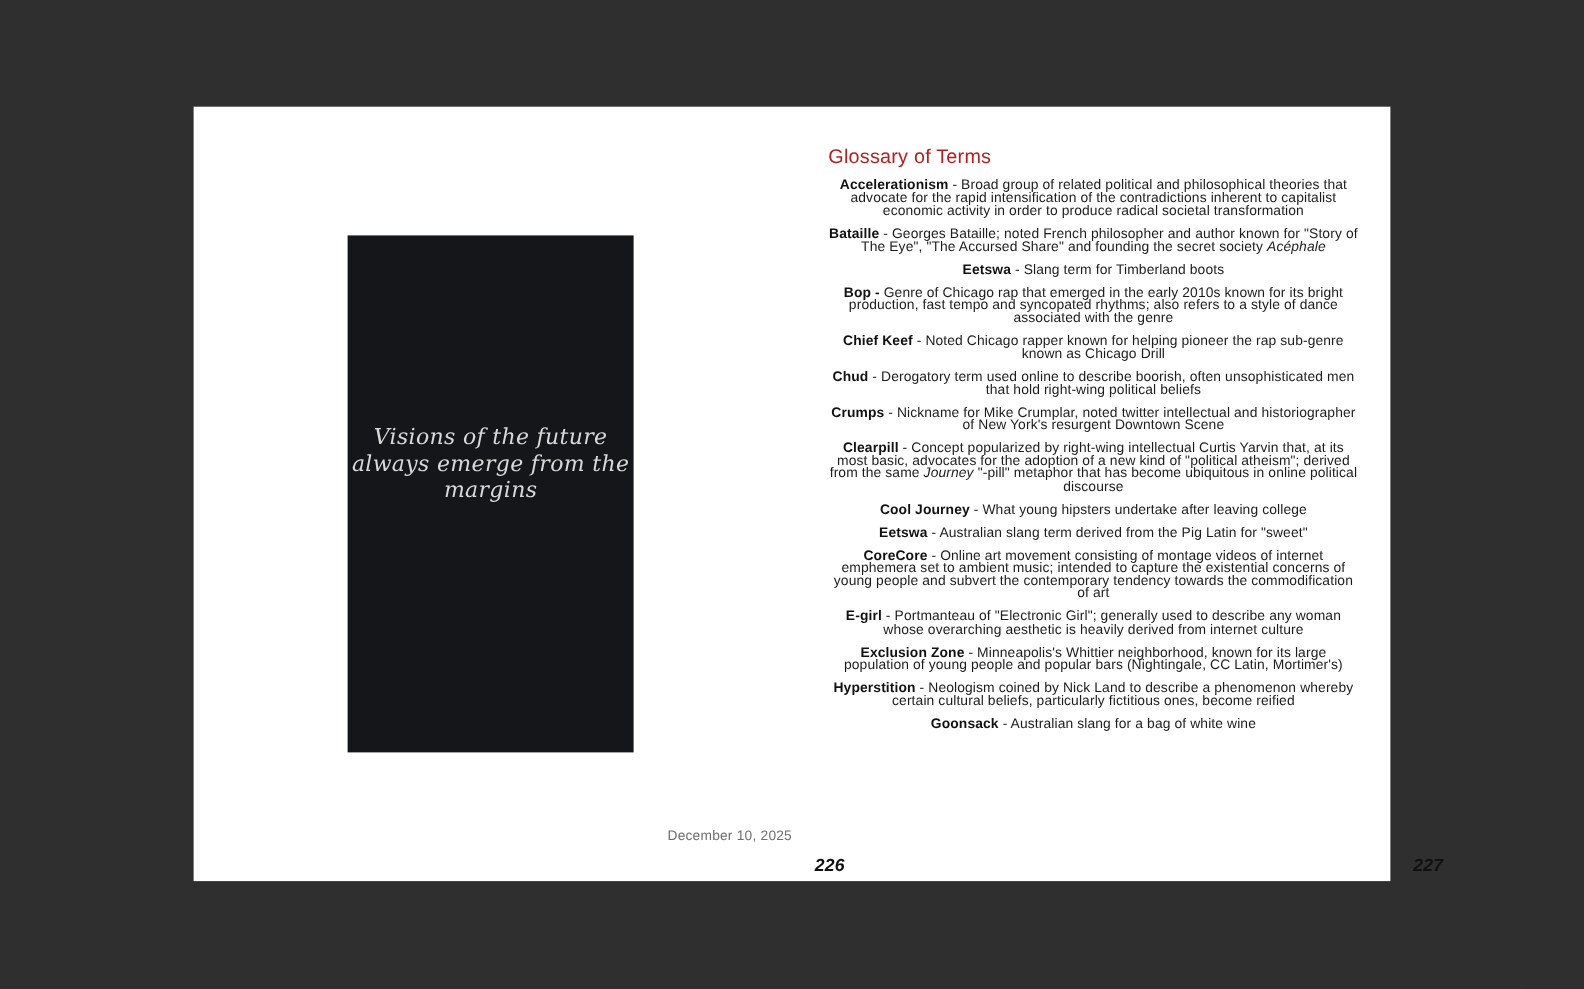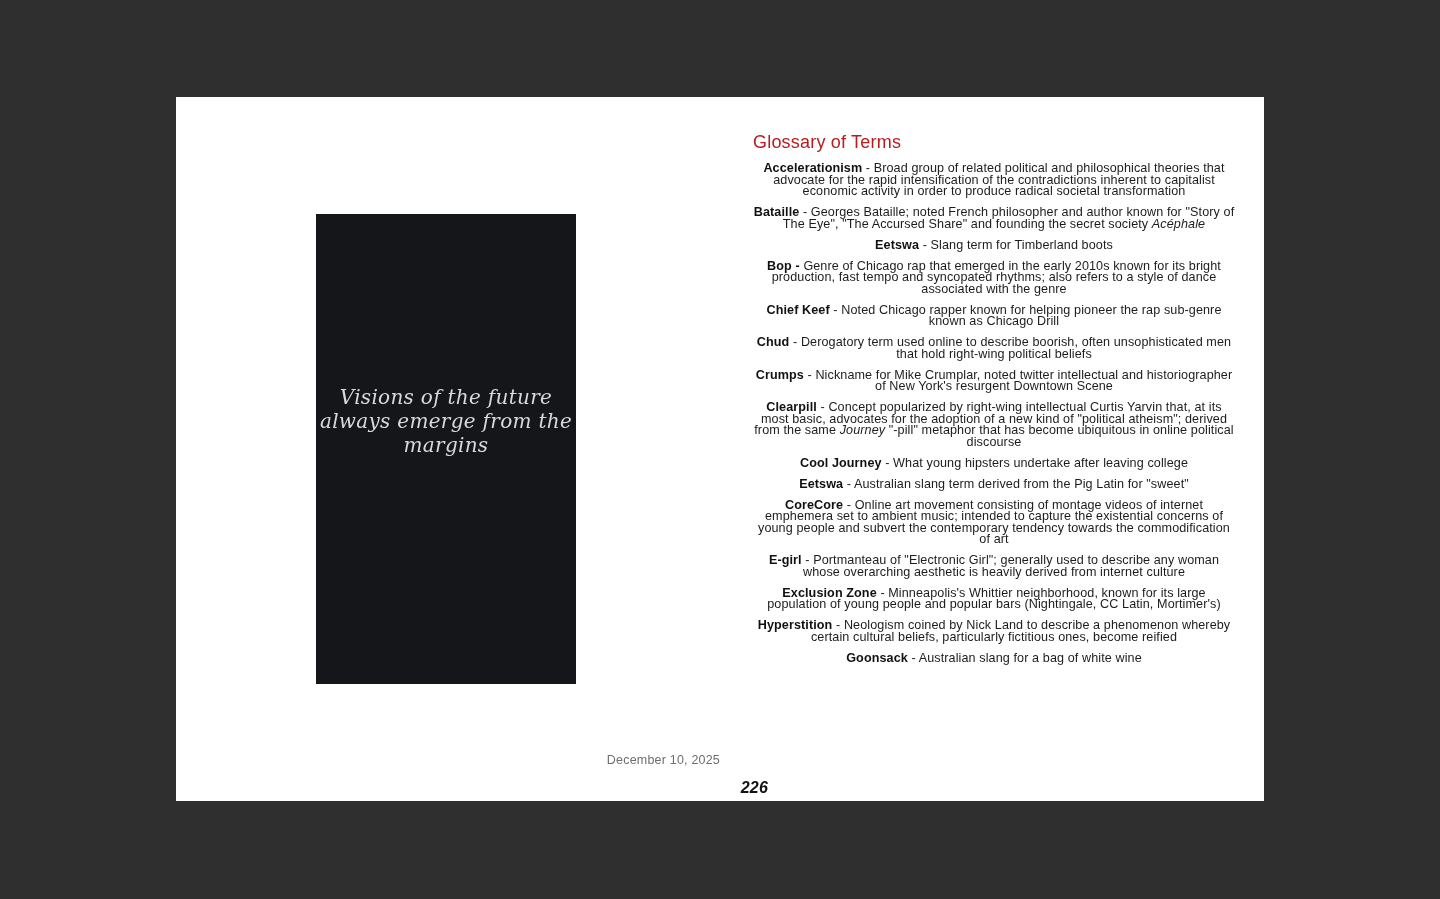--- a/index.html
+++ b/index.html
@@ -54,16 +54,17 @@
           <p class="entry"><b>Crumps</b> - <span>Nickname for Mike Crumplar, noted twitter intellectual and historiographer of New York's resurgent Downtown Scene</span></p>
           <p class="entry"><b>Clearpill</b> - <span>Concept popularized by right-wing intellectual Curtis Yarvin that, at its most basic, advocates for the adoption of a new kind of "political atheism"; derived from the same </span><i>Journey</i><span> "-pill" metaphor that has become ubiquitous in online political discourse</span></p>
           <p class="entry"><b>Cool Journey</b> - <span>What young hipsters undertake after leaving college</span></p>
           <p class="entry"><b>Eetswa</b> - <span>Australian slang term derived from the Pig Latin for "sweet"</span></p>
           <p class="entry"><b>CoreCore</b> - <span>Online art movement consisting of montage videos of internet emphemera set to ambient music; intended to capture the existential concerns of young people and subvert the contemporary tendency towards the commodification of art</span></p>
           <p class="entry"><b>E-girl</b> - <span>Portmanteau of "Electronic Girl"; generally used to describe any woman whose overarching aesthetic is heavily derived from internet culture</span></p>
           <p class="entry"><b>Exclusion Zone</b> - <span>Minneapolis's Whittier neighborhood, known for its large population of young people and popular bars (Nightingale, CC Latin, Mortimer's)</span></p>
           <p class="entry"><b>Hyperstition</b> - <span>Neologism coined by Nick Land to describe a phenomenon whereby certain cultural beliefs, particularly fictitious ones, become reified</span></p>
           <p class="entry"><b>Goonsack</b> - <span>Australian slang for a bag of white wine</span></p>
         </div>
+      <div class="page-num">227</div>
     </div>
 
   </div>
 </div>
 
 </body></html>

